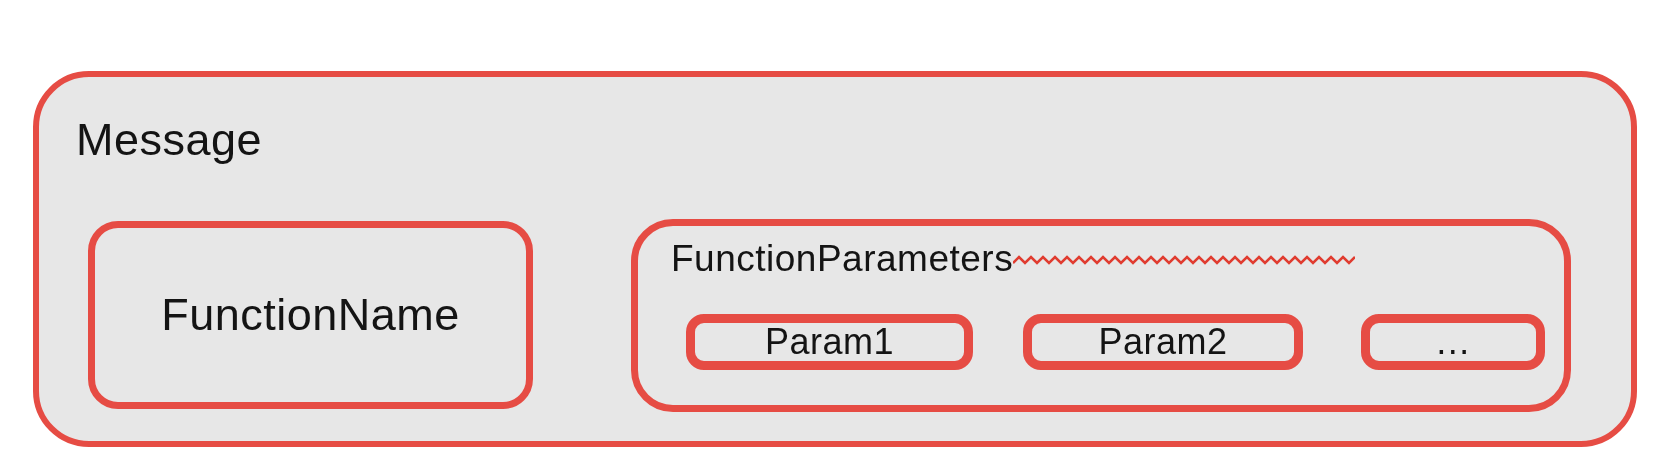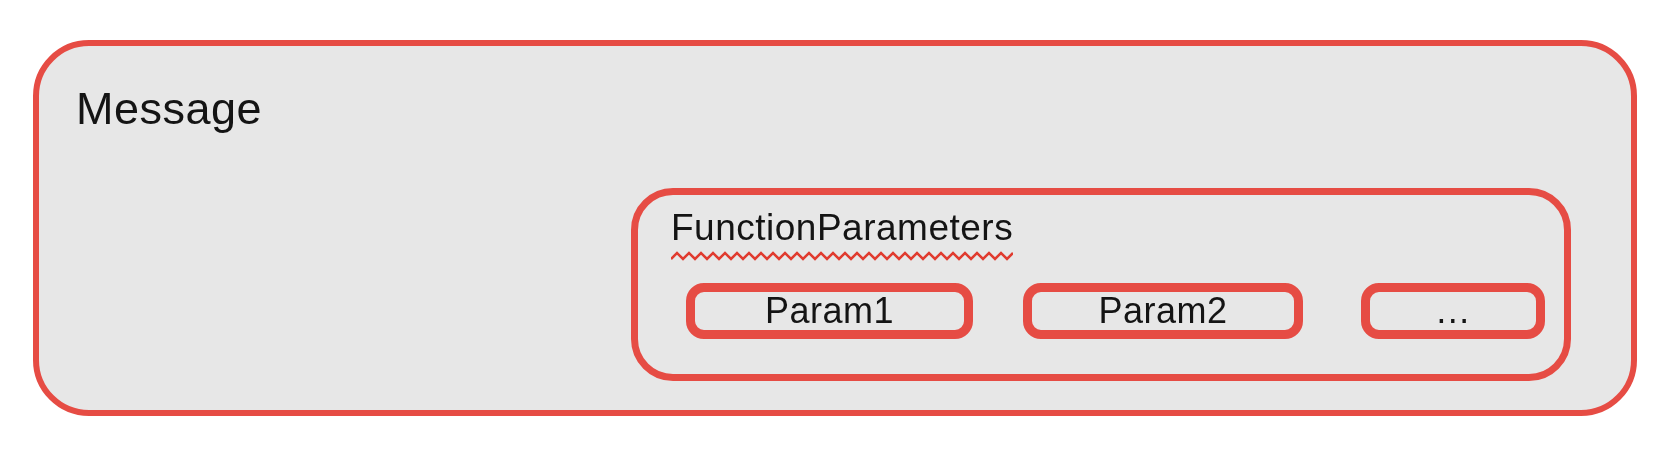--- a/index.html
+++ b/index.html
@@ -12,21 +12,21 @@
   *{margin:0;padding:0;box-sizing:border-box;}
   html,body{background:var(--page);}
   body{
     width:1666px;height:468px;position:relative;overflow:hidden;
     font-family:"Liberation Sans", sans-serif;color:var(--text);
   }
   .canvas{position:absolute;inset:0;}
 
   
   .message-box{
-    position:absolute;left:33px;top:40px;width:1604px;height:376px;
+    position:absolute;left:33px;top:71px;width:1604px;height:376px;
     background:var(--fill);
     border:6px solid var(--red);
     border-radius:56px;
   }
   .message-label{
     position:absolute;left:37px;top:38px;
     font-size:45px;line-height:1.1;color:var(--text);
     letter-spacing:0.5px;
   }
 
@@ -40,21 +40,21 @@
   .fn-box span{font-size:45px;letter-spacing:0.5px;}
 
   
   .fp-box{
     position:absolute;left:592px;top:142px;width:940px;height:193px;
     border:7px solid var(--red);
     border-radius:42px;
   }
   .fp-label-wrap{
     position:absolute;left:33px;top:12px;
-    display:inline-flex;flex-direction:column;align-items:flex-start;
+    display:inline-flex;align-items:center;
   }
   .fp-label{font-size:37px;line-height:1.15;letter-spacing:0.5px;}
   .squiggle{display:block;margin-top:1px;}
 
   
   .param-box{
     position:absolute;top:88px;height:56px;
     border:9px solid var(--red);
     border-radius:18px;
     display:flex;align-items:center;justify-content:center;
@@ -65,20 +65,23 @@
   .param-more{left:723px;width:184px;}
 </style>
 </head>
 <body>
 
 <div class="canvas">
   <div class="message-box">
 
     <div class="message-label">Message</div>
 
+    <div class="fn-box">
+      <span>FunctionName</span>
+    </div>
 
     <div class="fp-box">
 
       <div class="fp-label-wrap">
         <span class="fp-label">FunctionParameters</span>
         <svg class="squiggle" id="squiggle-svg" height="10" width="342" viewBox="0 0 342 10">
           <path id="squiggle-path" fill="none" stroke-width="2.5" d="M0 8 L6 2 L12 8 L18 2 L24 8 L30 2 L36 8 L42 2 L48 8 L54 2 L60 8 L66 2 L72 8 L78 2 L84 8 L90 2 L96 8 L102 2 L108 8 L114 2 L120 8 L126 2 L132 8 L138 2 L144 8 L150 2 L156 8 L162 2 L168 8 L174 2 L180 8 L186 2 L192 8 L198 2 L204 8 L210 2 L216 8 L222 2 L228 8 L234 2 L240 8 L246 2 L252 8 L258 2 L264 8 L270 2 L276 8 L282 2 L288 8 L294 2 L300 8 L306 2 L312 8 L318 2 L324 8 L330 2 L336 8 L342 2" stroke="#E03C30"></path>
         </svg>
       </div>
 

